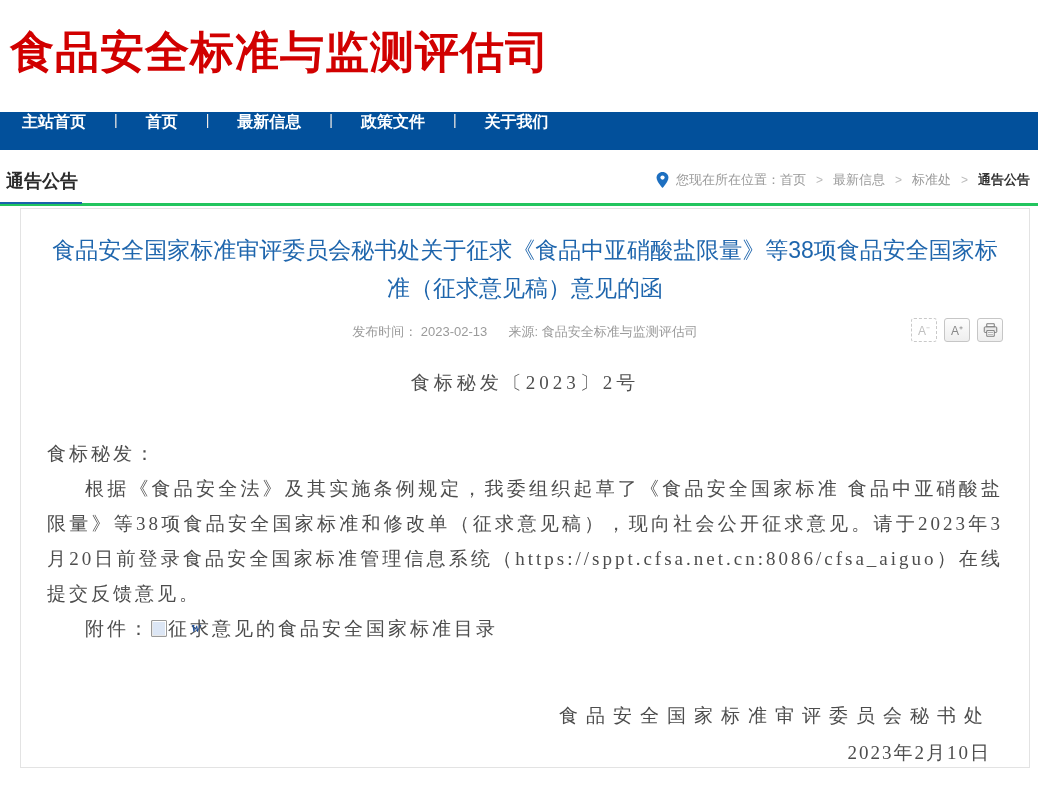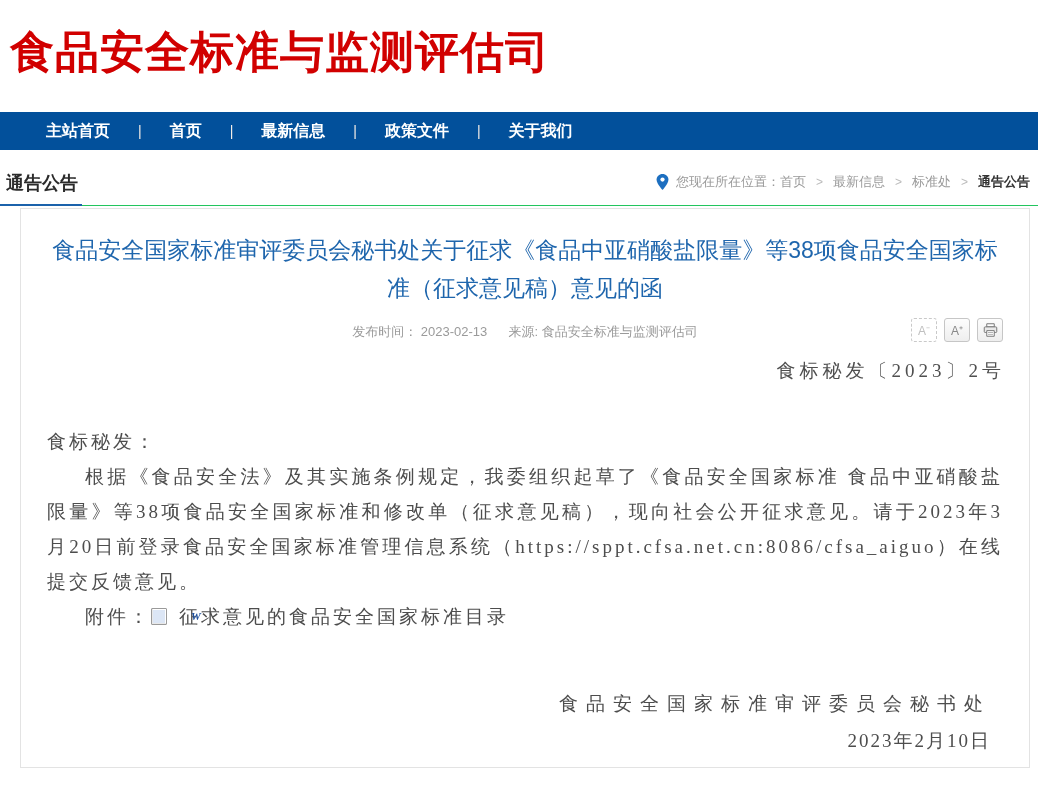--- a/index.html
+++ b/index.html
@@ -4,50 +4,50 @@
 <style>
   * { margin: 0; padding: 0; box-sizing: border-box; }
   html, body { width: 1038px; height: 794px; background: #fff; overflow: hidden; }
   body { font-family: "Liberation Sans", sans-serif; position: relative; }
 
   
   .site-header { height: 112px; background: #fff; display: flex; align-items: center; }
   .site-title { color: #d10000; font-size: 44px; font-weight: bold; padding-left: 10px; letter-spacing: 1px; line-height: 1; margin-top: -8px; }
 
   
-  .topnav { height: 38px; background: #02509b; display: flex; align-items: center; padding-left: 46px; }
+  .topnav { height: 38px; background: #02509b; display: flex; padding-left: 22px; }
   .topnav a { color: #fff; font-size: 16px; font-weight: bold; text-decoration: none; cursor: pointer; }
   .topnav .sep { color: #f2ece7; font-size: 14px; margin: 0 28px; font-weight: normal; }
 
   
-  .crumbrow { height: 56px; position: relative; border-bottom: 1px solid #22c55e; display: flex; align-items: flex-end; justify-content: space-between; }
+  .crumbrow { height: 56px; position: relative; border-bottom: 3px solid #22c55e; display: flex; align-items: flex-end; justify-content: space-between; }
   .section-title { display: inline-block; color: #2b2b2b; font-size: 18px; font-weight: bold; padding: 0 4px 9px 6px; border-bottom: 2px solid #1b62ab; margin-bottom: -1px; }
   .location { display: flex; align-items: center; font-size: 13px; color: #999; padding-bottom: 14px; padding-right: 8px; justify-content: flex-end; }
   .location .pin { width: 15px; height: 18px; margin-right: 6px; }
   .location a { color: #999; text-decoration: none; cursor: pointer; }
   .location .bsep { color: #bbb; margin: 0 10px; font-size: 12px; }
   .location .current { color: #333; font-weight: bold; }
 
   
   .content-box { position: absolute; left: 20px; right: 8px; top: 208px; height: 560px; background: #fff; border: 1px solid #e3e3e3; padding: 0 24px; }
   .article-title { color: #1f66ad; font-size: 23px; font-weight: normal; text-align: center; line-height: 38px; margin: 22px auto 0; max-width: 965px; }
   .meta { text-align: center; color: #9a9a9a; font-size: 13px; margin-top: 13px; position: relative; height: 24px; line-height: 24px; }
   .meta .gap { display: inline-block; width: 14px; }
   .tools { position: absolute; right: 2px; top: -2px; display: flex; gap: 7px; }
   .tool { width: 26px; height: 24px; font-size: 12px; color: #888; background: linear-gradient(#fdfdfd, #eee); border: 1px solid #c6c6c6; border-radius: 3px; cursor: pointer; display: flex; align-items: center; justify-content: center; font-family: "Liberation Sans", sans-serif; }
   .tool.disabled { border: 1px dashed #c9c9c9; background: #fff; color: #c0c0c0; }
-  .docnum { text-align: right; font-family: "Liberation Serif", serif; color: #4f4f4f; font-size: 19px; letter-spacing: 4px; margin-top: 14px; }
+  .docnum { text-align: center; font-family: "Liberation Serif", serif; color: #4f4f4f; font-size: 19px; letter-spacing: 4px; margin-top: 26px; }
 
   .article-body { font-family: "Liberation Serif", serif; color: #4d4d4d; font-size: 19px; line-height: 35px; letter-spacing: 3px; margin-top: 40px; padding: 0 2px; }
   .article-body p.justify { text-align: justify; }
   .indent { text-indent: 2em; }
   .attach-line { display: block; text-indent: 2em; margin-top: 0; }
   .word-icon { display: inline-block; width: 16px; height: 17px; border: 1px solid #9a9a9a; background: #fff; vertical-align: -2px; margin-right: 1px; position: relative; border-radius: 1px; box-shadow: 1px -1px 0 #e8e8e8 inset; }
   .word-icon::before { content: "W"; position: absolute; left: 1px; top: 1px; font-family: "Liberation Serif", serif; font-weight: bold; font-style: italic; font-size: 11px; letter-spacing: 0; line-height: 13px; color: #1d4f9c; background: #dce6f5; width: 12px; text-align: center; }
-  .attach-line a { color: #4d4d4d; text-decoration: none; cursor: pointer; padding-left: 11px; }
+  .attach-line a { color: #4d4d4d; text-decoration: none; cursor: pointer; }
 
   .sig-block { margin-top: 52px; text-align: right; padding-right: 12px; }
   .sig-name { letter-spacing: 8px; }
   .sig-date { letter-spacing: 2px; margin-top: 2px; }
 
   .print-glyph { width: 15px; height: 14px; }
 </style>
 </head>
 <body>
 

